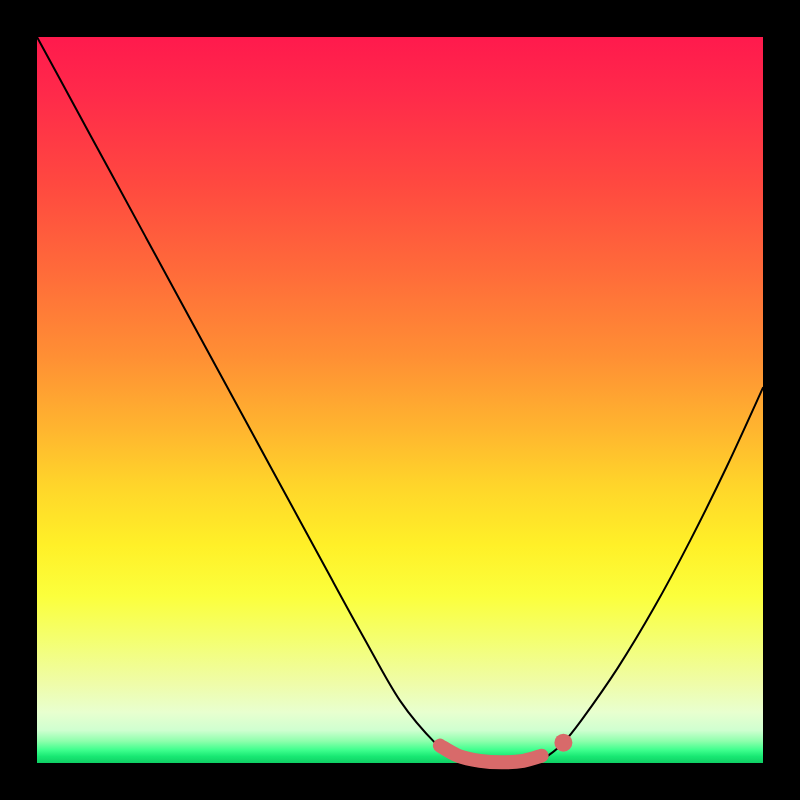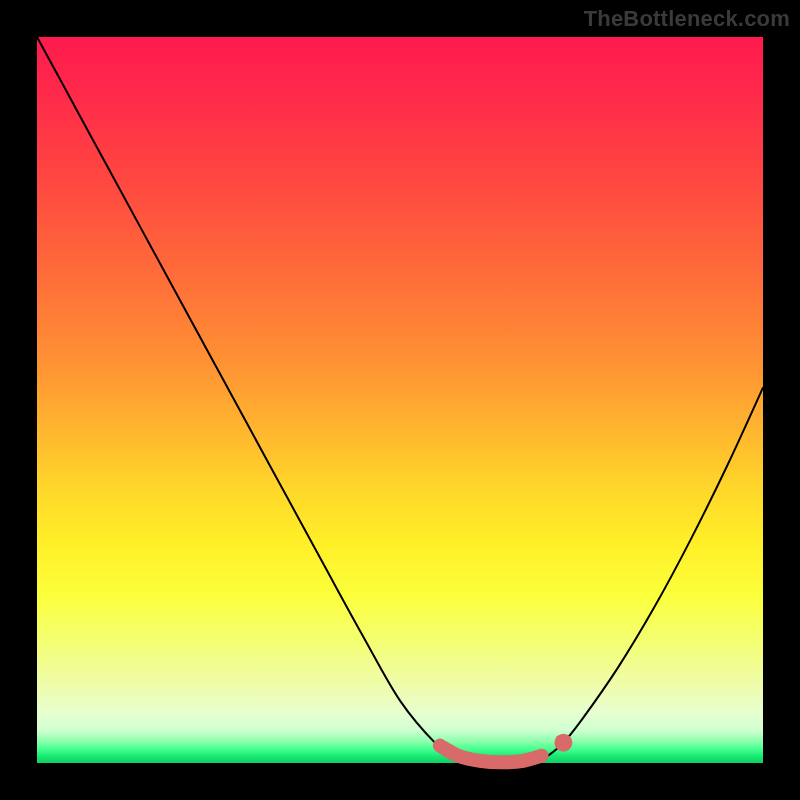--- a/index.html
+++ b/index.html
@@ -88,14 +88,13 @@
 <body>
 
 <div class="frame">
   <div class="plot-area">
     <svg class="curves" viewBox="0 0 726 726" preserveAspectRatio="none">
       <path id="curve-path" class="curve-thin" d="M 0.0 0.0 C 6.1 11.1, 24.2 44.5, 36.3 66.8 C 48.4 89.1, 60.5 111.3, 72.6 133.6 C 84.7 155.8, 96.8 178.1, 108.9 200.4 C 121.0 222.6, 133.1 244.9, 145.2 267.2 C 157.3 289.4, 169.4 311.7, 181.5 334.0 C 193.6 356.2, 205.7 378.5, 217.8 400.8 C 229.9 423.0, 242.0 445.3, 254.1 467.5 C 266.2 489.8, 278.3 512.2, 290.4 534.3 C 302.5 556.5, 314.6 578.9, 326.7 600.4 C 338.8 621.9, 350.9 645.8, 363.0 663.6 C 375.1 681.4, 390.2 697.9, 399.3 707.1 C 408.4 716.3, 411.4 716.0, 417.4 718.7 C 423.5 721.5, 429.5 722.7, 435.6 723.8 C 441.6 724.9, 447.7 725.0, 453.8 725.3 C 459.8 725.5, 465.9 725.4, 471.9 725.3 C 478.0 725.2, 484.0 725.4, 490.1 724.5 C 496.1 723.7, 502.1 723.3, 508.2 720.2 C 514.3 717.0, 520.3 711.8, 526.4 705.7 C 532.4 699.5, 535.4 695.6, 544.5 683.2 C 553.6 670.7, 568.7 649.6, 580.8 630.9 C 592.9 612.1, 605.0 591.9, 617.1 570.6 C 629.2 549.3, 641.3 526.6, 653.4 503.1 C 665.5 479.6, 677.6 455.2, 689.7 429.8 C 701.8 404.4, 720.0 363.8, 726.0 350.7"></path>
       <path id="trough-path" class="curve-thick" d="M 402.9 708.6 C 406.0 710.3, 414.4 716.2, 421.1 718.7 C 427.7 721.3, 435.6 722.7, 442.9 723.8 C 450.1 724.9, 457.4 725.3, 464.6 725.3 C 471.9 725.3, 479.8 724.9, 486.4 723.8 C 493.1 722.7, 501.5 719.6, 504.6 718.7"></path>
       <circle id="marker-0" class="marker" r="9" cx="526.4" cy="705.7"></circle>
     </svg>
   </div>
-  <div class="watermark">TheBottleneck.com</div>
 </div>
 
 </body></html>

